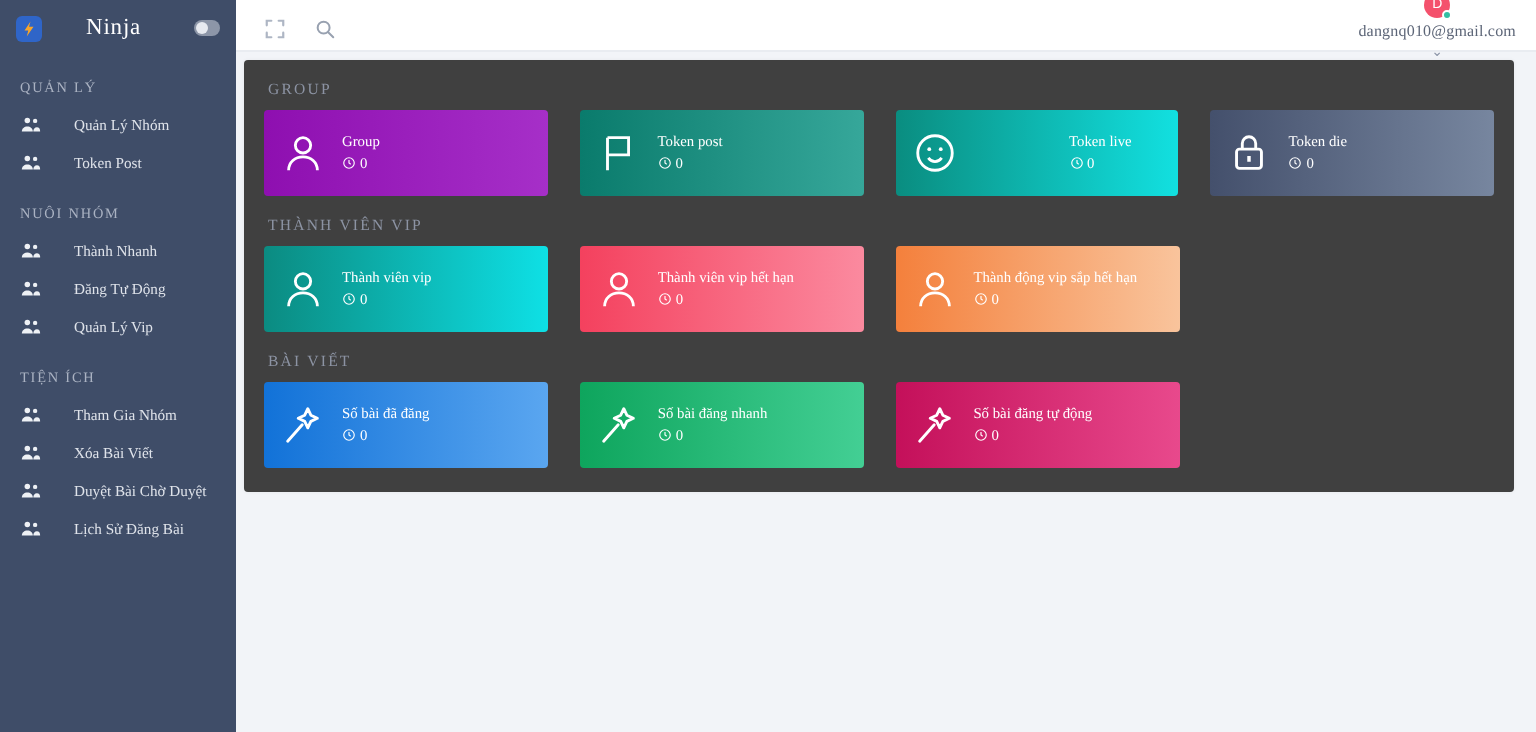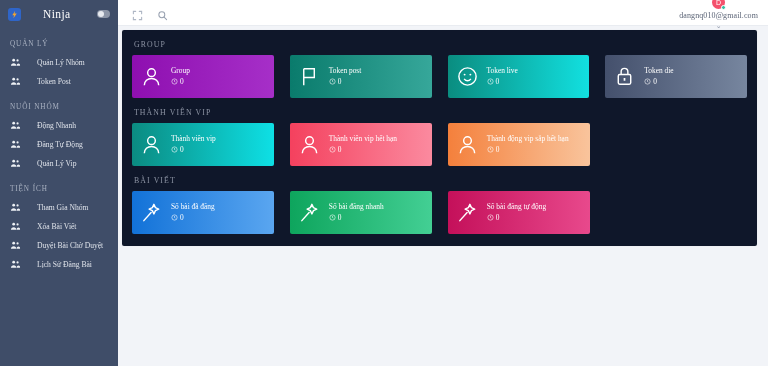--- a/index.html
+++ b/index.html
@@ -113,21 +113,21 @@
     position: absolute; right: -1px; bottom: -1px;
     width: 5px; height: 5px; border-radius: 50%;
     background: #34bfa3; border: 1px solid #fff;
   }
   .user-email { font-size: 8px; color: #5c6577; letter-spacing: .1px; }
   .caret { font-size: 7px; color: #8d96a8; }
 
   
   .content-wrap { flex: 1 1 auto; padding: 4px 11px 0 4px; }
   .panel {
-    background: #0f172a;
+    background: #404040;
     border-radius: 2px;
     width: 635px;
     padding: 10px 10px 12px 10px;
     box-shadow: 0 0 2px rgba(0,0,0,.05);
     font-family: Liberation Serif, serif;
   }
   .section { margin-bottom: 10px; }
   .section:last-child { margin-bottom: 0; }
   .section-title {
     font-size: 7.8px;
@@ -151,21 +151,21 @@
   .card-icon svg { display: block; width: 23px; height: 23px; }
   .card-text { display: flex; flex-direction: column; gap: 2px; min-width: 0; }
   .card-title { font-size: 7.4px; line-height: 1.1; white-space: nowrap; }
   .card-count { font-size: 7.4px; display: flex; align-items: center; gap: 2px; line-height: 1.1; }
   .count-icon { width: 7px; height: 7px; flex: 0 0 7px; }
   .card-spacer { width: 145px; height: 43px; }
 
   
   .g-purple   { background: linear-gradient(to right, #8e0fb0, #a62fc8); }
   .g-teal     { background: linear-gradient(to right, #0a7b6c, #36a79a); }
-  .g-cyan     { background: linear-gradient(to right, #0a8d80, #12e0e0); }
+  .g-cyan     { background: linear-gradient(to right, #0a8d80, #12e0e0); gap: 48px; }
   .g-slate    { background: linear-gradient(to right, #44506c, #77869f); }
   .g-viptail  { background: linear-gradient(to right, #0b8b81, #0ee0e5); }
   .g-red      { background: linear-gradient(to right, #f4415e, #fb8a9f); text-align: center; }
   .g-orange   { background: linear-gradient(to right, #f4803c, #f9c49c); }
   .g-blue     { background: linear-gradient(to right, #1272d8, #5aa6f0); }
   .g-green    { background: linear-gradient(to right, #0ea55d, #43cf94); }
   .g-crimson  { background: linear-gradient(to right, #c4105a, #e8498c); }
 </style>
 </head>
 <body>
@@ -212,21 +212,21 @@
       <div class="nav-section-title">NUÔI NHÓM</div>
       <div class="nav-item">
         <span class="nav-icon">
           <svg viewBox="0 0 24 24" width="11" height="11" fill="#eef1f5">
               <circle cx="8" cy="7" r="3"></circle>
               <circle cx="16.5" cy="7.5" r="2.4"></circle>
               <path d="M2 19c0-3.3 2.7-5.5 6-5.5s6 2.2 6 5.5z"></path>
               <path d="M14.5 19c0-2.6 1.6-4.6 4-4.6 2.2 0 3.5 1.7 3.5 4.6z"></path>
             </svg>
         </span>
-        <span class="nav-label">Động Nhanh</span>
+        <span class="nav-label">Thành Nhanh</span>
       </div>
       <div class="nav-item">
         <span class="nav-icon">
           <svg viewBox="0 0 24 24" width="11" height="11" fill="#eef1f5">
               <circle cx="8" cy="7" r="3"></circle>
               <circle cx="16.5" cy="7.5" r="2.4"></circle>
               <path d="M2 19c0-3.3 2.7-5.5 6-5.5s6 2.2 6 5.5z"></path>
               <path d="M14.5 19c0-2.6 1.6-4.6 4-4.6 2.2 0 3.5 1.7 3.5 4.6z"></path>
             </svg>
         </span>

